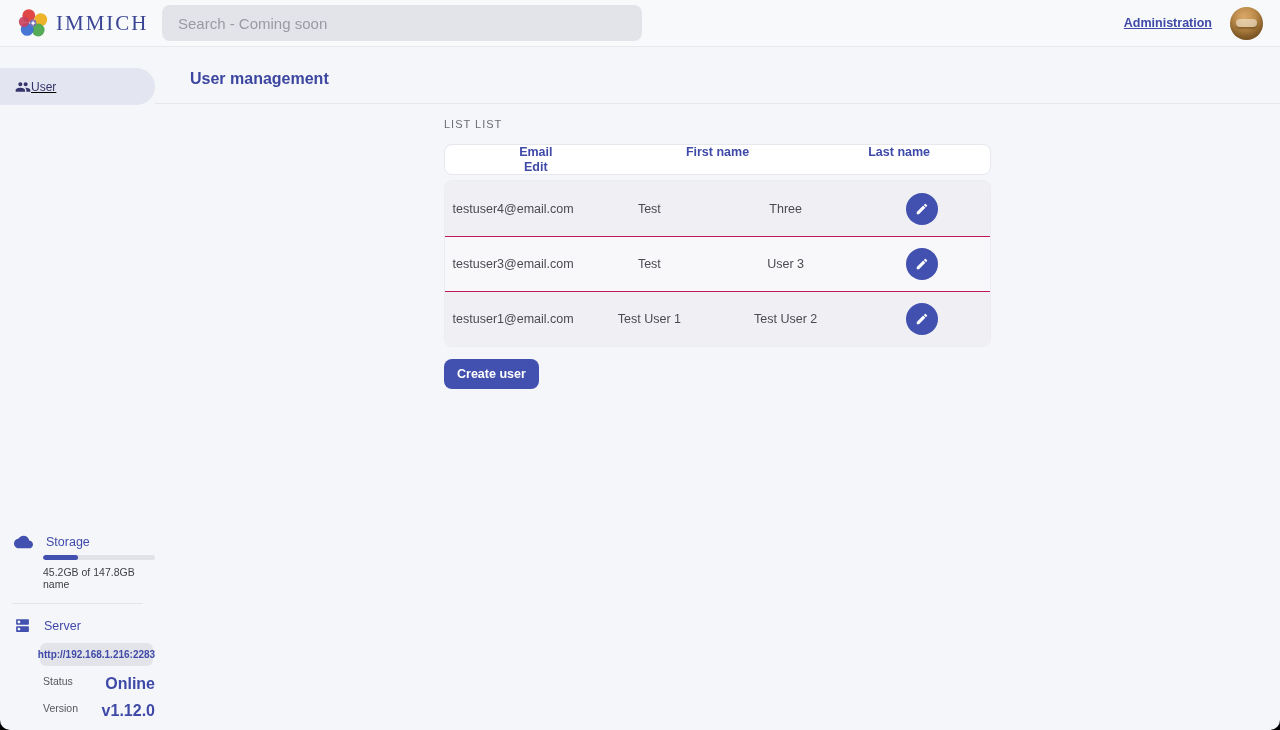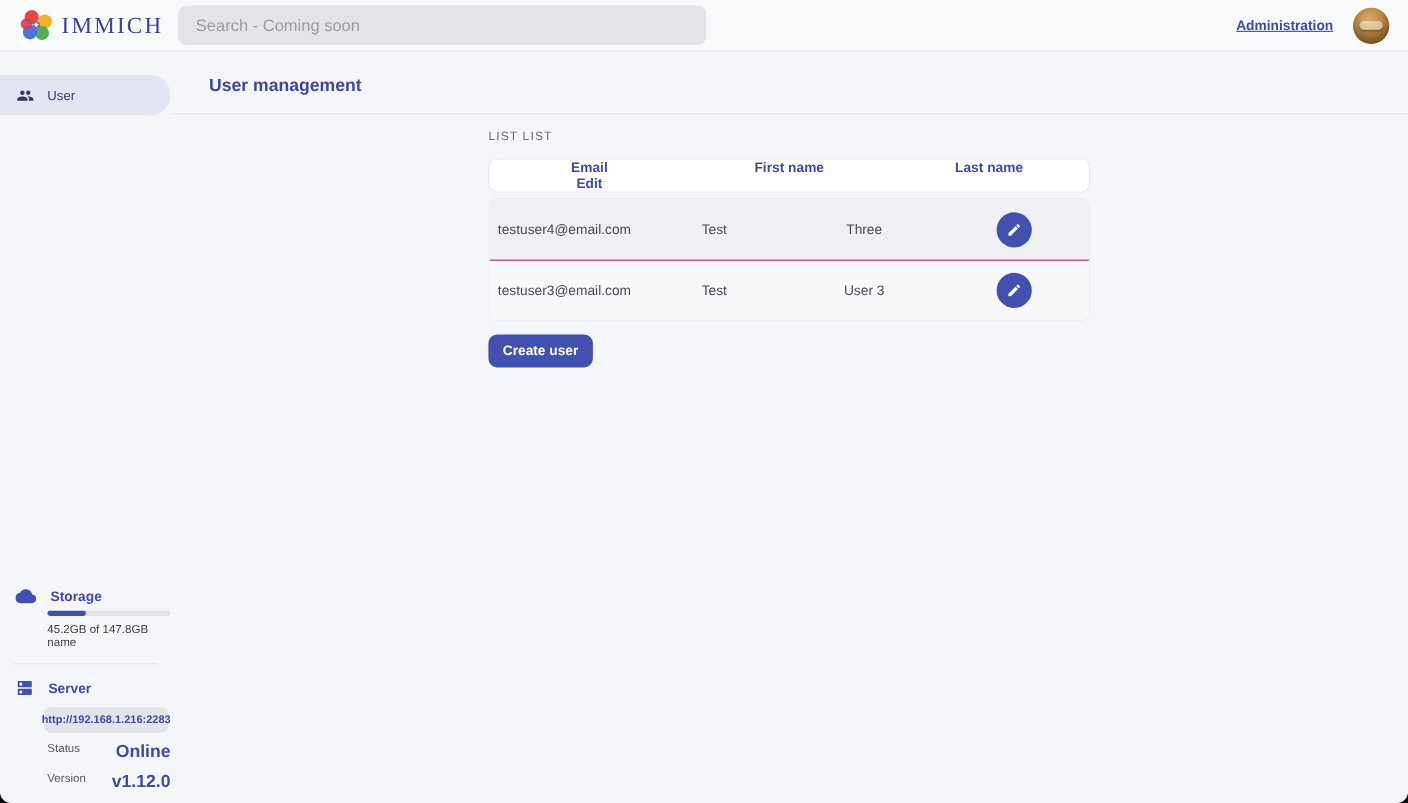--- a/index.html
+++ b/index.html
@@ -37,27 +37,27 @@
   }
   .avatar::after {
     content:""; position:absolute; left:6px; top:12px; width:21px; height:8px;
     border-radius:4px; background:rgba(245,240,225,.55);
     box-shadow:0 2px 2px rgba(60,40,10,.4);
   }
   
   .sidebar { position:absolute; top:47px; left:0; width:155px; bottom:0; }
   .side-item {
     margin-top:21px; height:37px; width:155px; display:flex; align-items:center;
-    gap:12px; padding-left:15px; background:#e3e6f0;
-    border-radius:0 19px 19px 0; cursor:pointer;
+    gap:0; padding-left:15px; background:#e3e6f0;
+    border-radius:0 19px 19px 0; cursor:pointer;text-decoration:underline;
   }
   .side-item .label { font-size:12px; font-weight:500; color:#35356b; }
   .side-bottom { position:absolute; left:0; right:0; bottom:10px; }
   .side-sec-head { display:flex; align-items:center; gap:13px; padding-left:14px; }
-  .side-sec-head .sec-title { font-size:12.5px; font-weight:bold; color:#3f4aa8; }
+  .side-sec-head .sec-title { font-size:12.5px; font-weight:normal; color:#3f4aa8; }
   .progress-track {
     margin:6px 0 0 43px; width:112px; height:5px; background:#e1e2e8; border-radius:3px;
     overflow:hidden;
   }
   .progress-fill { height:100%; background:#4250af; border-radius:3px; }
   .usage-text { margin:6px 0 0 43px; font-size:10.5px; color:#3f4046; }
   .side-divider { margin:13px 12px 13px 12px; border-top:1px solid #e3e4ea; }
   .url-pill {
     margin:9px 0 0 40px; width:113px; height:23px; background:#e3e4e9; border-radius:6px;
     display:flex; align-items:center; justify-content:center;
@@ -210,19 +210,33 @@
       <button class="edit-btn">
         <span>
           <svg class="icon-svg" width="14" height="14" viewBox="0 0 24 24" fill="#ffffff">
             <path d="M3 17.25V21h3.75L17.81 9.94l-3.75-3.75L3 17.25zM20.71 7.04c.39-.39.39-1.02 0-1.41l-2.34-2.34c-.39-.39-1.02-.39-1.41 0l-1.83 1.83 3.75 3.75 1.83-1.83z"></path>
           </svg>
         </span>
       </button>
     </div>
   </div>
 
+  <div class="tr">
+    <div class="td">testuser1@email.com</div>
+    <div class="td">Test User 1</div>
+    <div class="td">Test User 2</div>
+    <div class="td">
+      <button class="edit-btn">
+        <span>
+          <svg class="icon-svg" width="14" height="14" viewBox="0 0 24 24" fill="#ffffff">
+            <path d="M3 17.25V21h3.75L17.81 9.94l-3.75-3.75L3 17.25zM20.71 7.04c.39-.39.39-1.02 0-1.41l-2.34-2.34c-.39-.39-1.02-.39-1.41 0l-1.83 1.83 3.75 3.75 1.83-1.83z"></path>
+          </svg>
+        </span>
+      </button>
+    </div>
+  </div>
 </div>
 
       <button class="create-btn">Create user</button>
     </div>
   </div>
 
 </div>
 
 </body></html>

